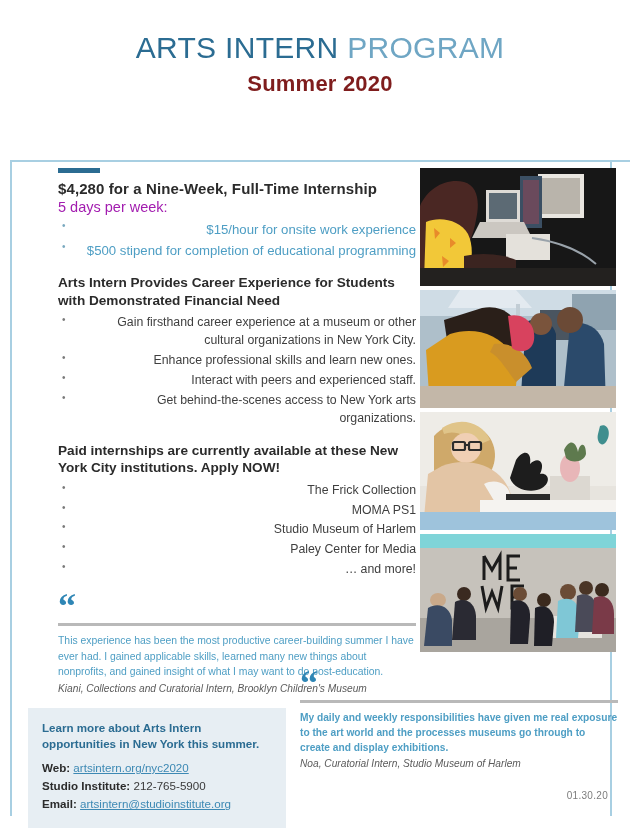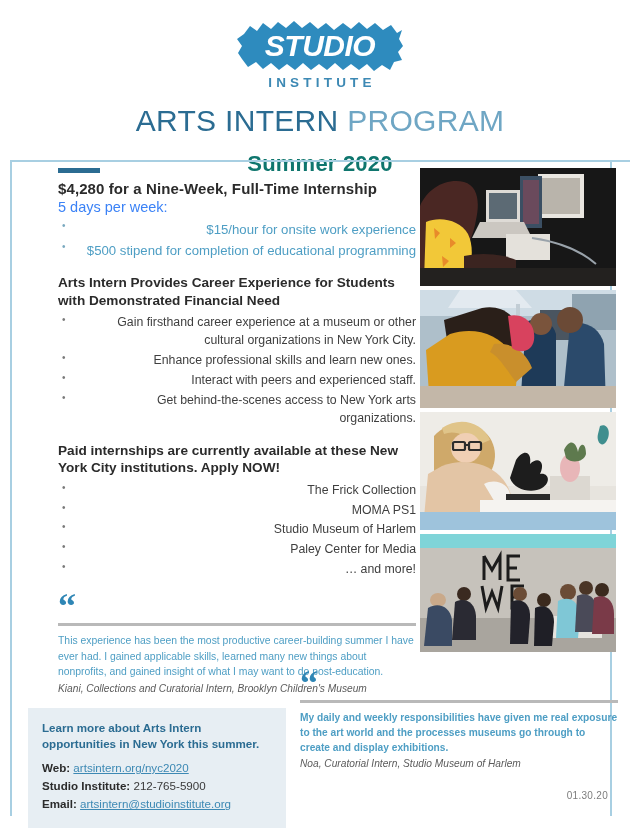--- a/index.html
+++ b/index.html
@@ -57,24 +57,24 @@
   }
   .program-title .t-strong {
     color: #2b6c92;
     font-weight: 400;
   }
   .program-title .t-light {
     color: #6fa6c4;
     font-weight: 300;
   }
   .program-sub {
-    margin-top: 14px;
+    margin-top: 7px;
     font-size: 22px;
     font-weight: 700;
-    color: #0f766e;
+    color: #7f1d1d;
     letter-spacing: 0.2px;
   }
 
   
   .frame-top {
     position: absolute;
     left: 10px; right: 10px;
     top: 160px;
     height: 2px;
     background: #a8cfe2;
@@ -127,21 +127,21 @@
     margin: 0;
     font-size: 15px;
     font-weight: 700;
     color: #2b2b2b;
     letter-spacing: 0.1px;
   }
   .subhead-blue {
     margin: 2px 0 5px 0;
     font-size: 14.5px;
     font-weight: 400;
-    color: #3b82f6;
+    color: #a21caf;
   }
 
   ul.blue-list, ul.gray-list {
     margin: 0;
     padding: 0;
     list-style: none;
     text-align: right;
   }
   ul.blue-list li, ul.gray-list li {
     position: relative;
@@ -271,31 +271,20 @@
     letter-spacing: 0.3px;
   }
 </style>
 </head>
 <body>
 
 <div class="page">
 
   <div class="header">
 
-    <div class="logo-wrap">
-      <div class="logo-splash">
-        <svg width="168" height="56" viewBox="0 0 168 56" xmlns="http://www.w3.org/2000/svg" aria-hidden="true">
-          <path fill="#2E8BBE" d="M8 16 L14 8 L21 13 L27 5 L35 11 L42 4 L50 10 L58 3 L66 10 L74 4 L82 11 L90 5 L98 12 L107 5 L115 11 L123 4 L131 11 L139 5 L147 12 L155 7 L161 15 L166 12 L163 21 L167 28 L162 34 L166 42 L158 44 L154 52 L146 47 L138 53 L131 46 L123 52 L115 46 L107 52 L99 45 L91 52 L83 46 L75 52 L67 45 L59 52 L51 46 L43 52 L35 45 L27 51 L20 44 L12 49 L6 41 L2 35 L6 28 L1 21 Z"></path>
-          <g fill="#ffffff" font-family="Liberation Sans, sans-serif" font-weight="700" font-size="30" font-style="italic">
-            <text x="84" y="38" text-anchor="middle" letter-spacing="-0.5">STUDIO</text>
-          </g>
-        </svg>
-      </div>
-      <div class="logo-institute">INSTITUTE</div>
-    </div>
 
     <div class="program-title"><span class="t-strong">ARTS INTERN </span><span class="t-light">PROGRAM</span></div>
 
     <div class="program-sub">Summer 2020</div>
   </div>
 
   <div class="frame-top"></div>
   <div class="frame-left"></div>
   <div class="frame-right"></div>
 

